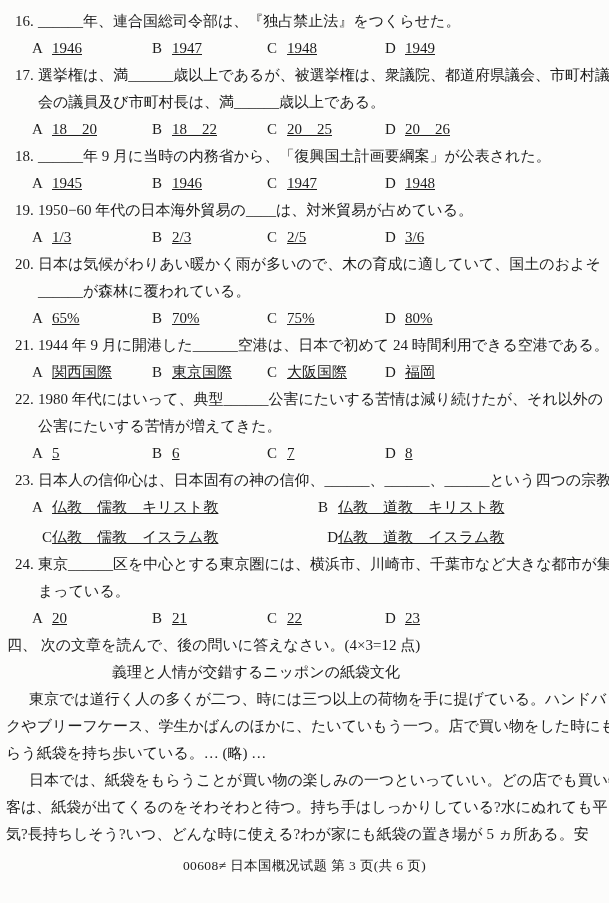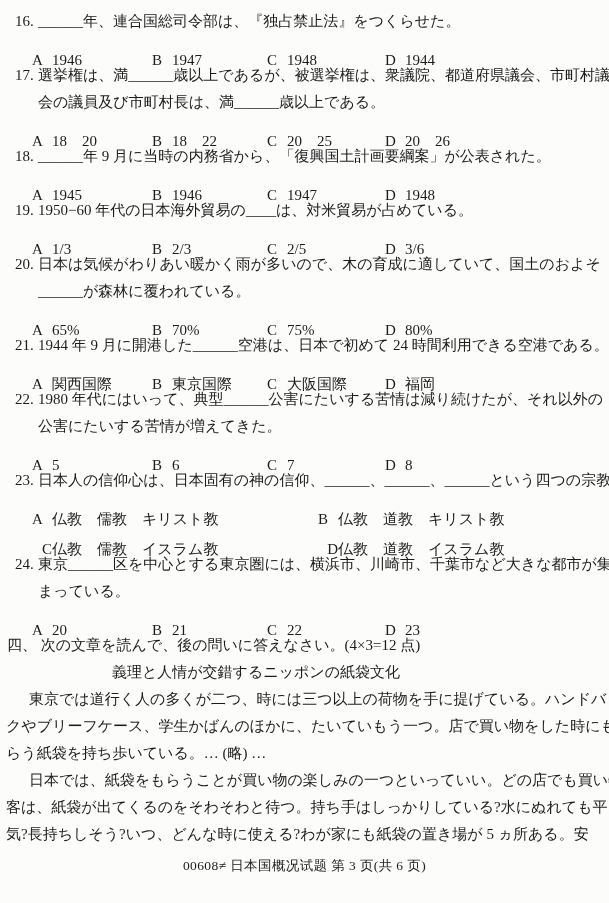--- a/index.html
+++ b/index.html
@@ -12,21 +12,21 @@
     font-size: 15px;
   }
   .doc { padding: 8px 0 0 15px; }
   .line {
     height: 27px; line-height: 27px;
     white-space: pre;
     position: relative;
   }
   .qnum { display: inline-block; width: 23px; }
   .cont { padding-left: 23px; }
-  .opt { position: absolute; top: 12px; }
+  .opt { position: absolute; top: 0; text-decoration: underline; }
   .ol  { display: inline-block; min-width: 20px; }
   .c1 { left: 17px; }  .c2 { left: 137px; }
   .c3 { left: 252px; } .c4 { left: 370px; }
   .b1 { left: 17px; }  .b2 { left: 255px; margin-left: 48px; }
   .row2 { margin-top: 3px; text-align: right; }
   .secline { margin-left: -8px; font-family: Liberation Serif, serif; }
   .pline   { margin-left: -9px; }
   .pfirst  { padding-left: 8px; }
   .centerline {
     margin-left: -15px; width: 512px;
@@ -44,21 +44,21 @@
 <body>
 
 <div class="doc">
 
   <div>
     <div class="line"><span class="qnum">16.</span><span>______年、連合国総司令部は、『独占禁止法』をつくらせた。</span></div>
     <div class="line">
       <span class="opt c1"><span class="ol">A</span><span>1946</span></span>
       <span class="opt c2"><span class="ol">B</span><span>1947</span></span>
       <span class="opt c3"><span class="ol">C</span><span>1948</span></span>
-      <span class="opt c4"><span class="ol">D</span><span>1944</span></span>
+      <span class="opt c4"><span class="ol">D</span><span>1949</span></span>
     </div>
   </div>
 
   <div>
     <div class="line"><span class="qnum">17.</span><span>選挙権は、満______歳以上であるが、被選挙権は、衆議院、都道府県議会、市町村議</span></div>
     <div class="line cont">会の議員及び市町村長は、満______歳以上である。</div>
     <div class="line">
       <span class="opt c1"><span class="ol">A</span><span>18　20</span></span>
       <span class="opt c2"><span class="ol">B</span><span>18　22</span></span>
       <span class="opt c3"><span class="ol">C</span><span>20　25</span></span>

